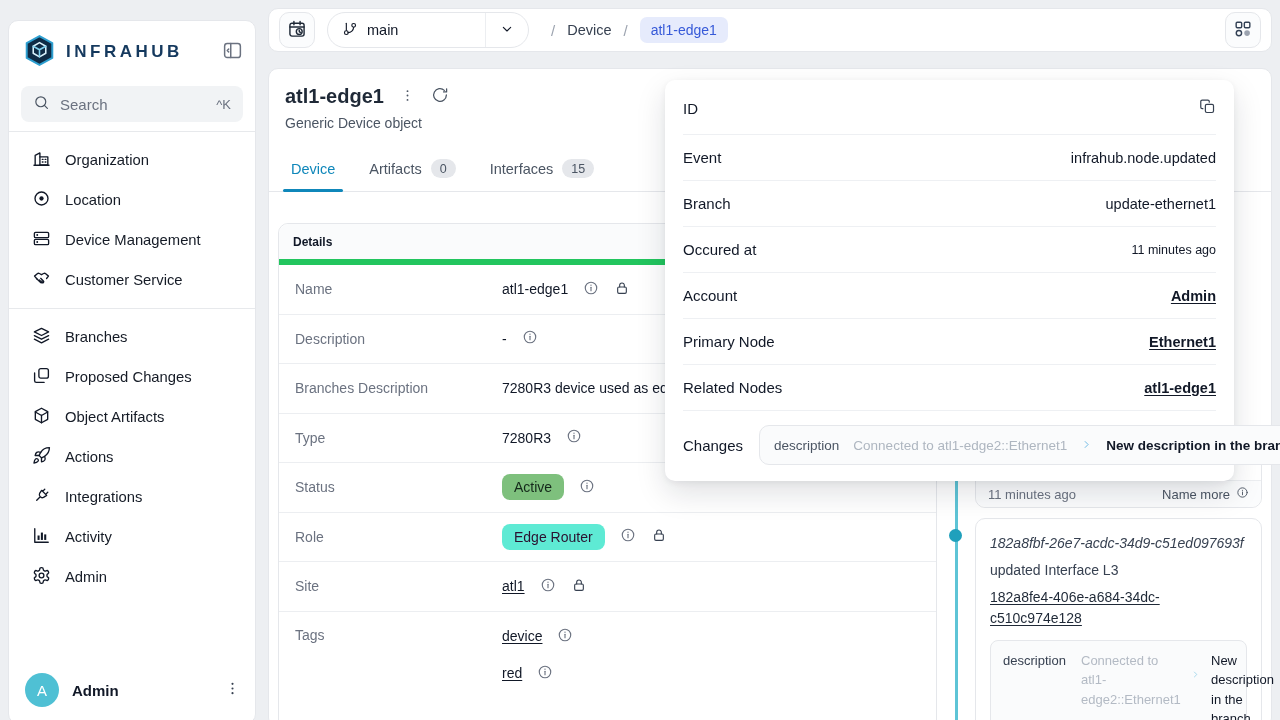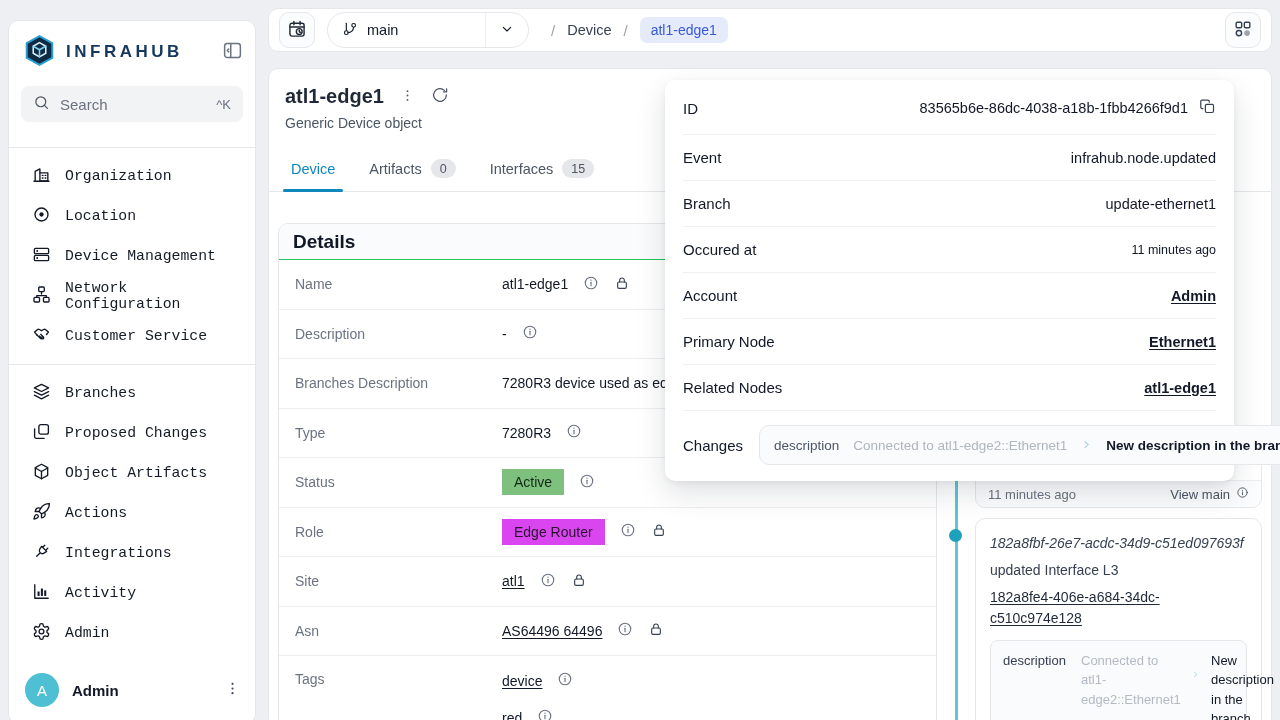--- a/index.html
+++ b/index.html
@@ -11,25 +11,25 @@
   .card{position:absolute;background:#fff;border:1px solid #e5e7eb;border-radius:10px;box-sizing:border-box;}
   .ic{display:block;flex:none;}
   svg{fill:none;stroke:currentColor;stroke-width:1.7;stroke-linecap:round;stroke-linejoin:round;}
   svg .fill{fill:currentColor;stroke:none;}
 
   
   #sidebar{left:8px;top:20px;width:248px;height:704px;display:flex;flex-direction:column;}
   .logo-row{display:flex;align-items:center;gap:10px;padding:13px 12px 10px 14px;}
   .logo-text{font-size:17px;font-weight:800;letter-spacing:3.5px;color:#15395e;}
   .collapse-btn{margin-left:auto;color:#6b7280;cursor:pointer;}
-  .search-box{margin:6px 12px 25px;background:#f1f3f5;border-radius:8px;height:36px;display:flex;align-items:center;gap:10px;padding:0 12px;color:#4b5563;cursor:text;}
+  .search-box{margin:6px 12px 9px;background:#f1f3f5;border-radius:8px;height:36px;display:flex;align-items:center;gap:10px;padding:0 12px;color:#4b5563;cursor:text;}
   .search-ph{font-size:15px;color:#6b7280;}
   .search-kbd{margin-left:auto;font-size:13px;color:#6b7280;}
   .side-div{border-top:1px solid #e7e9ec;}
-  .nav{padding:8px 8px;font-family:Liberation Mono, monospace;}
+  .nav{padding:8px 8px;}
   .nav-item{display:flex;align-items:center;gap:14px;height:40px;padding:0 8px 0 15px;border-radius:8px;font-size:14.8px;color:#151b26;cursor:pointer;}
   .nav-item .ic{color:#111827;}
   .user-row{margin-top:auto;display:flex;align-items:center;gap:13px;padding:12px 14px 16px 16px;}
   .avatar{width:34px;height:34px;border-radius:50%;background:#4fc0d4;color:#fff;display:flex;align-items:center;justify-content:center;font-size:15px;flex:none;}
   .user-name{font-weight:700;font-size:15px;}
   .user-kebab{margin-left:auto;color:#374151;cursor:pointer;}
 
   
   #header{left:268px;top:8px;width:1004px;height:44px;display:flex;align-items:center;gap:12px;padding:0 10px;}
   .icon-btn{width:34px;height:34px;border:1px solid #e5e7eb;border-radius:10px;background:#fbfcfd;display:flex;align-items:center;justify-content:center;color:#1f2937;cursor:pointer;flex:none;}
@@ -50,27 +50,27 @@
   .obj-kebab,.obj-refresh{color:#4b5563;cursor:pointer;}
   .obj-subtitle{margin-top:7px;font-size:14px;color:#4b5563;}
   .tabs{display:flex;gap:6px;padding:0 8px;margin-top:15px;border-bottom:1px solid #e5e7eb;}
   .tab{display:flex;align-items:center;gap:9px;padding:13px 14px;font-size:14.5px;color:#4b5563;position:relative;cursor:pointer;}
   .tab.active{color:#0f87ba;}
   .tab.active::after{content:"";position:absolute;left:6px;right:6px;bottom:-1px;height:3px;background:#0f87ba;border-radius:2px;}
   .tab-badge{background:#e5e7eb;color:#4b5563;font-size:12.5px;padding:2.5px 9px;border-radius:11px;}
 
   
   #details-box{position:absolute;left:9px;top:154px;width:657px;height:620px;border:1px solid #e5e7eb;border-radius:10px;background:#fff;}
-  .details-head{height:35px;display:flex;align-items:center;padding:0 14px;background:#fafbfc;border-bottom:1px solid #22c55e;font-weight:700;font-size:19px;color:#111827;border-radius:10px 10px 0 0;}
+  .details-head{height:35px;display:flex;align-items:center;padding:0 14px;background:#fafbfc;border-bottom:6px solid #22c55e;font-weight:700;font-size:12px;color:#111827;border-radius:10px 10px 0 0;}
   .d-row{display:flex;align-items:center;min-height:48.5px;border-bottom:1px solid #eceef1;padding-left:16px;}
   .d-label{width:207px;flex:none;font-size:14px;color:#6b7280;}
   .d-value{display:flex;align-items:center;gap:15px;font-size:14px;color:#111827;}
-  .badge{padding:5px 12px;border-radius:0;font-size:14px;}
+  .badge{padding:5px 12px;border-radius:8px;font-size:14px;}
   .badge.green{background:#7ec07d;color:#14281a;}
-  .badge.purple{background:#d946ef;color:#2b1130;}
+  .badge.purple{background:#5eead4;color:#2b1130;}
   .d-link{text-decoration:underline;text-underline-offset:2px;color:#111827;cursor:pointer;}
   .info-ic{color:#6b7280;cursor:pointer;}
   .lock-ic{color:#374151;}
   .d-row.tags{align-items:flex-start;border-bottom:none;padding-top:15px;}
   .tags-col{display:flex;flex-direction:column;gap:18px;}
   .tag-line{display:flex;align-items:center;gap:15px;}
 
   
   .tl-line{position:absolute;left:955px;top:420px;height:300px;width:2.5px;background:#5ec4d6;z-index:2;}
   .tl-dot{position:absolute;left:949px;top:529px;width:13px;height:13px;border-radius:50%;background:#1fa0bc;z-index:4;}
@@ -165,31 +165,20 @@
             <rect x="3" y="4.3" width="18" height="6.6" rx="1.5"></rect>
             <rect x="3" y="13.1" width="18" height="6.6" rx="1.5"></rect>
             <path d="M6.6 7.6h.01M6.6 16.4h.01" stroke-width="2.4"></path>
           </svg>
       </span>
       <span>Device Management</span>
     </div>
     <div class="nav-item">
       <span class="ic">
         <svg width="19" height="19" viewBox="0 0 24 24">
-            <rect x="8.5" y="2.5" width="7" height="5.8" rx="1.2"></rect>
-            <rect x="2.5" y="15.7" width="7" height="5.8" rx="1.2"></rect>
-            <rect x="14.5" y="15.7" width="7" height="5.8" rx="1.2"></rect>
-            <path d="M12 8.3v3.2M6 15.7v-2.2h12v2.2"></path>
-          </svg>
-      </span>
-      <span>Network Configuration</span>
-    </div>
-    <div class="nav-item">
-      <span class="ic">
-        <svg width="19" height="19" viewBox="0 0 24 24">
             <path d="M12 7 9.3 5.7a2.5 2.5 0 0 0-2.6.3L3.2 9l3.1 3.7"></path>
             <path d="M12 7l2.7-1.3a2.5 2.5 0 0 1 2.6.3L20.8 9l-2.4 3"></path>
             <path d="M6.3 12.7l4.3 4.2a1.3 1.3 0 0 0 1.9-1.9"></path>
             <path d="M9.2 13.8l3.3 3.2a1.3 1.3 0 0 0 1.9-1.9L11 11.8"></path>
           </svg>
       </span>
       <span>Customer Service</span>
     </div>
   </nav>
   <div class="side-div"></div>
@@ -449,35 +438,20 @@
               <path d="M12 11v5.2"></path>
               <circle class="fill" cx="12" cy="7.8" r="1"></circle>
             </svg></span>
         <span class="lock-ic ic"><svg width="16" height="16" viewBox="0 0 24 24">
               <rect x="5.5" y="10.5" width="13" height="9.5" rx="2"></rect>
               <path d="M8.5 10.5V8a3.5 3.5 0 0 1 7 0v2.5"></path>
             </svg></span>
       </span>
     </div>
 
-    <div class="d-row">
-      <span class="d-label">Asn</span>
-      <span class="d-value">
-        <span class="d-link">AS64496 64496</span>
-        <span class="info-ic ic"><svg width="16" height="16" viewBox="0 0 24 24" stroke-width="1.5">
-              <circle cx="12" cy="12" r="8.6"></circle>
-              <path d="M12 11v5.2"></path>
-              <circle class="fill" cx="12" cy="7.8" r="1"></circle>
-            </svg></span>
-        <span class="lock-ic ic"><svg width="16" height="16" viewBox="0 0 24 24">
-              <rect x="5.5" y="10.5" width="13" height="9.5" rx="2"></rect>
-              <path d="M8.5 10.5V8a3.5 3.5 0 0 1 7 0v2.5"></path>
-            </svg></span>
-      </span>
-    </div>
 
     <div class="d-row tags">
       <span class="d-label">Tags</span>
       <span class="tags-col">
         <span class="tag-line">
           <span class="d-link">device</span>
           <span class="info-ic ic"><svg width="16" height="16" viewBox="0 0 24 24" stroke-width="1.5">
                 <circle cx="12" cy="12" r="8.6"></circle>
                 <path d="M12 11v5.2"></path>
                 <circle class="fill" cx="12" cy="7.8" r="1"></circle>
@@ -496,21 +470,21 @@
   </section>
 </main>
 
 <div class="tl-line"></div>
 <div class="tl-dot"></div>
 
 <div class="card" id="tl-card1">
   <div class="tl1-footer">
     <span>11 minutes ago</span>
     <span class="view-more">
-      <span>View main</span>
+      <span>Name more</span>
       <span class="ic"><svg width="13" height="13" viewBox="0 0 24 24" stroke-width="1.8">
             <circle cx="12" cy="12" r="8.6"></circle>
             <path d="M12 11v5.2"></path>
             <circle class="fill" cx="12" cy="7.8" r="1.1"></circle>
           </svg></span>
     </span>
   </div>
 </div>
 
 <div class="card" id="tl-card2">
@@ -524,21 +498,20 @@
           <path d="M9 5.5 15.5 12 9 18.5"></path>
         </svg></span>
     <span class="cb2-new">New description in the branch</span>
   </div>
 </div>
 
 <section id="event-panel">
   <div class="ep-row first">
     <span class="ep-label">ID</span>
     <span class="ep-value-wrap">
-      <span class="ep-value">83565b6e-86dc-4038-a18b-1fbb4266f9d1</span>
       <span class="copy-ic ic"><svg width="17" height="17" viewBox="0 0 24 24" stroke-width="1.6">
             <rect x="9" y="9" width="11.5" height="11.5" rx="2"></rect>
             <path d="M5.5 15h-1a2 2 0 0 1-2-2V5a2 2 0 0 1 2-2h8a2 2 0 0 1 2 2v1"></path>
           </svg></span>
     </span>
   </div>
   <div class="ep-row">
     <span class="ep-label">Event</span>
     <span class="ep-value">infrahub.node.updated</span>
   </div>

